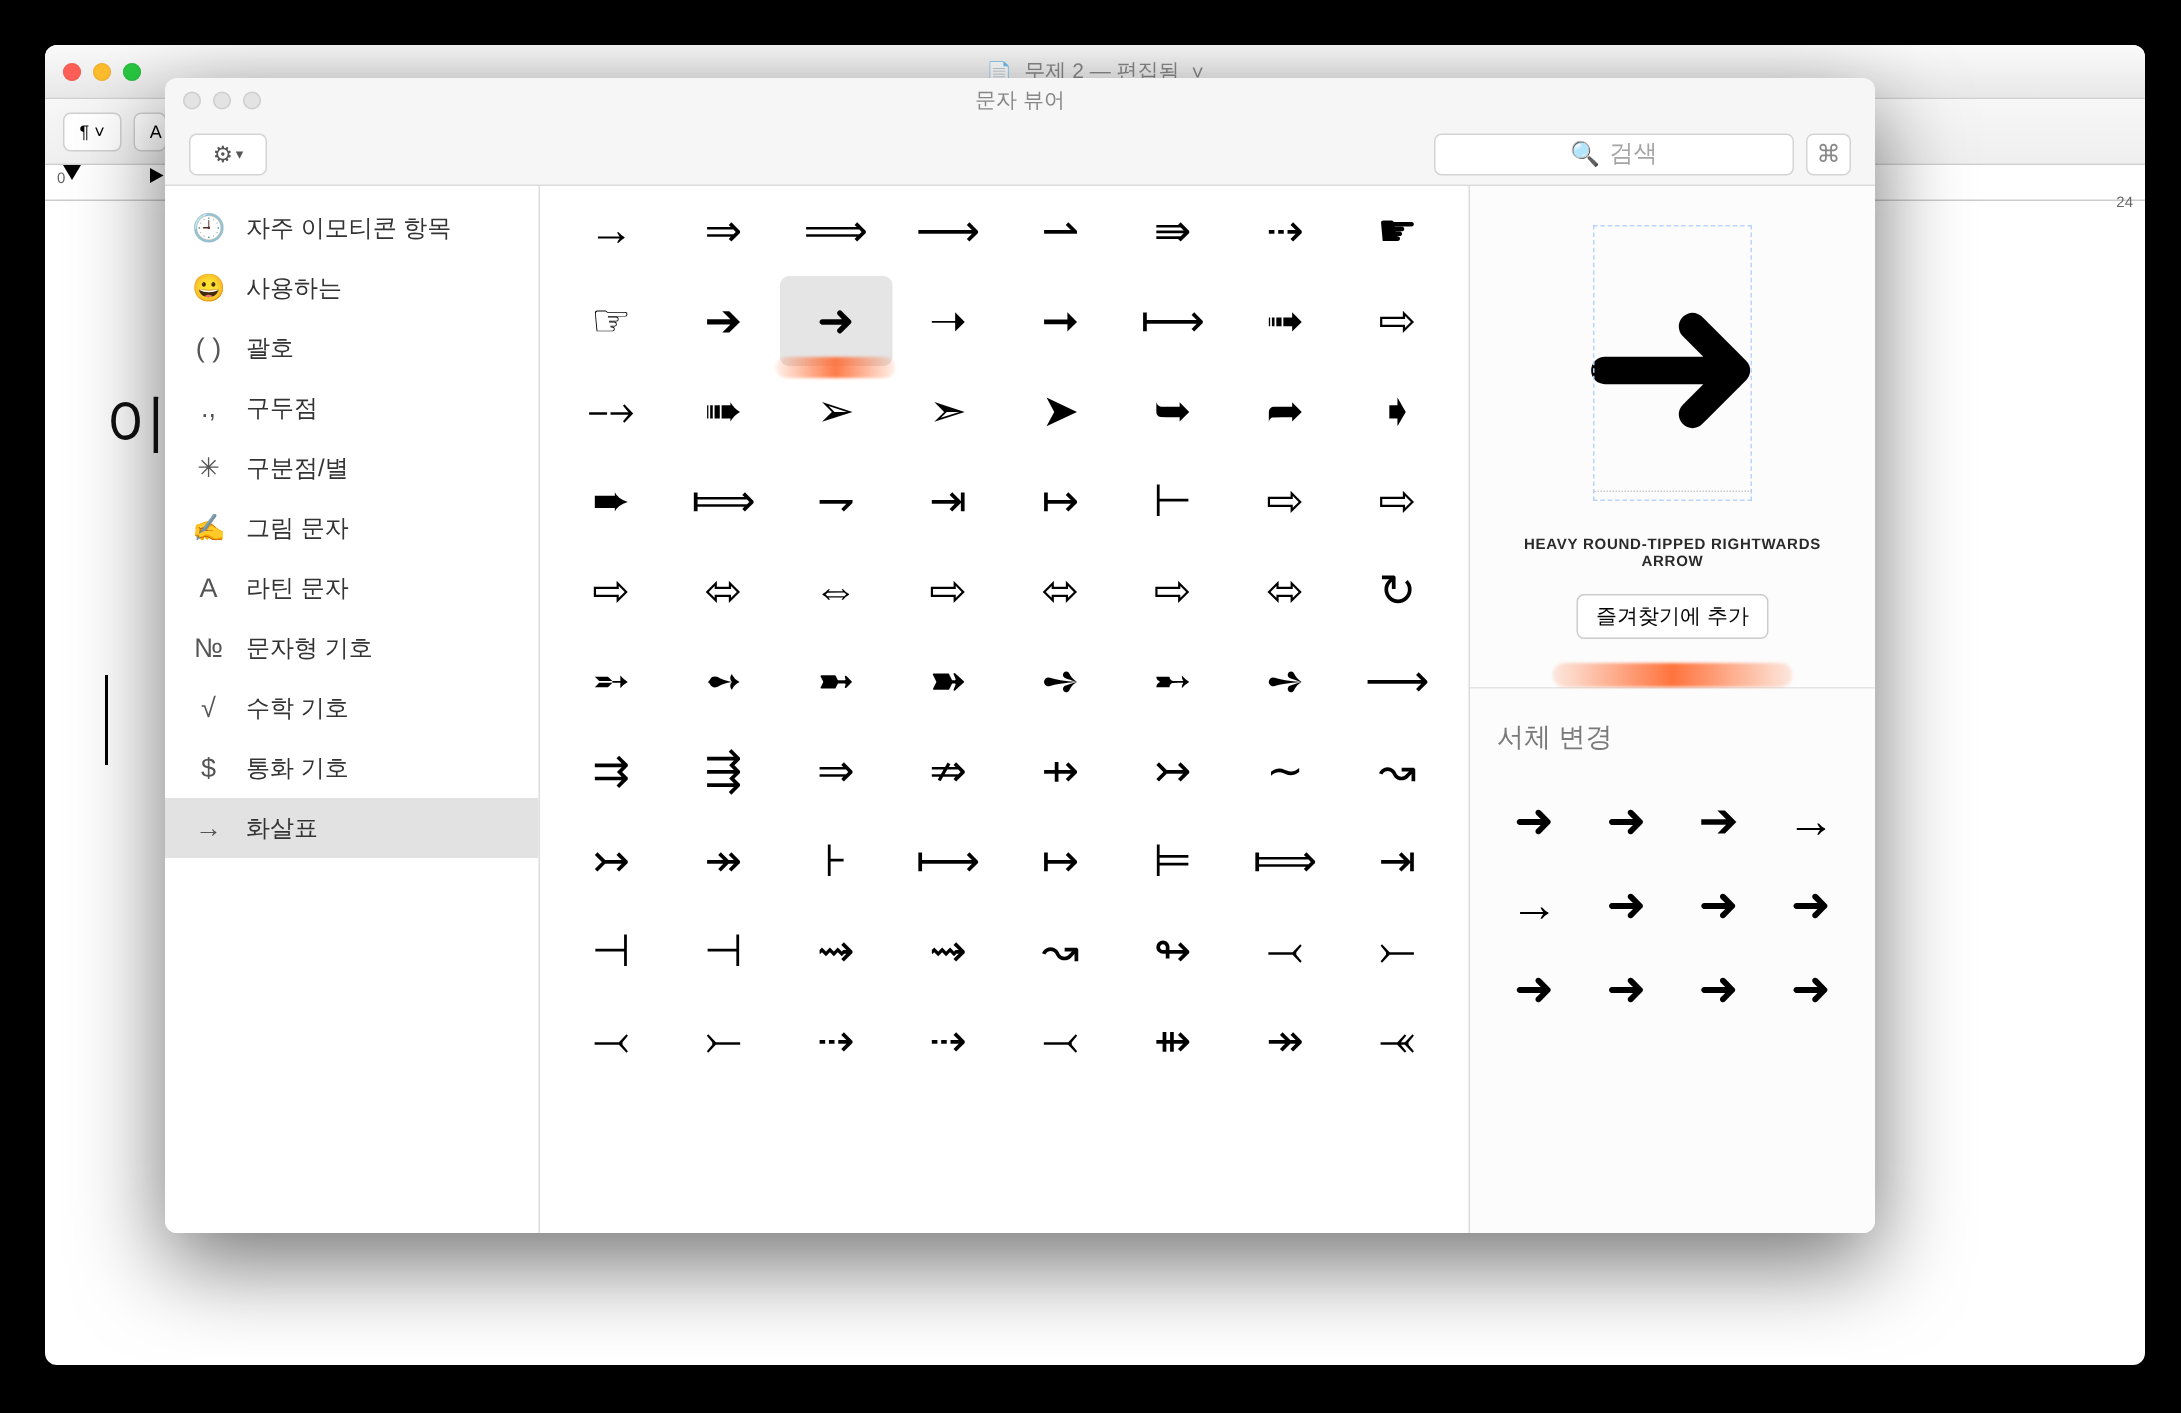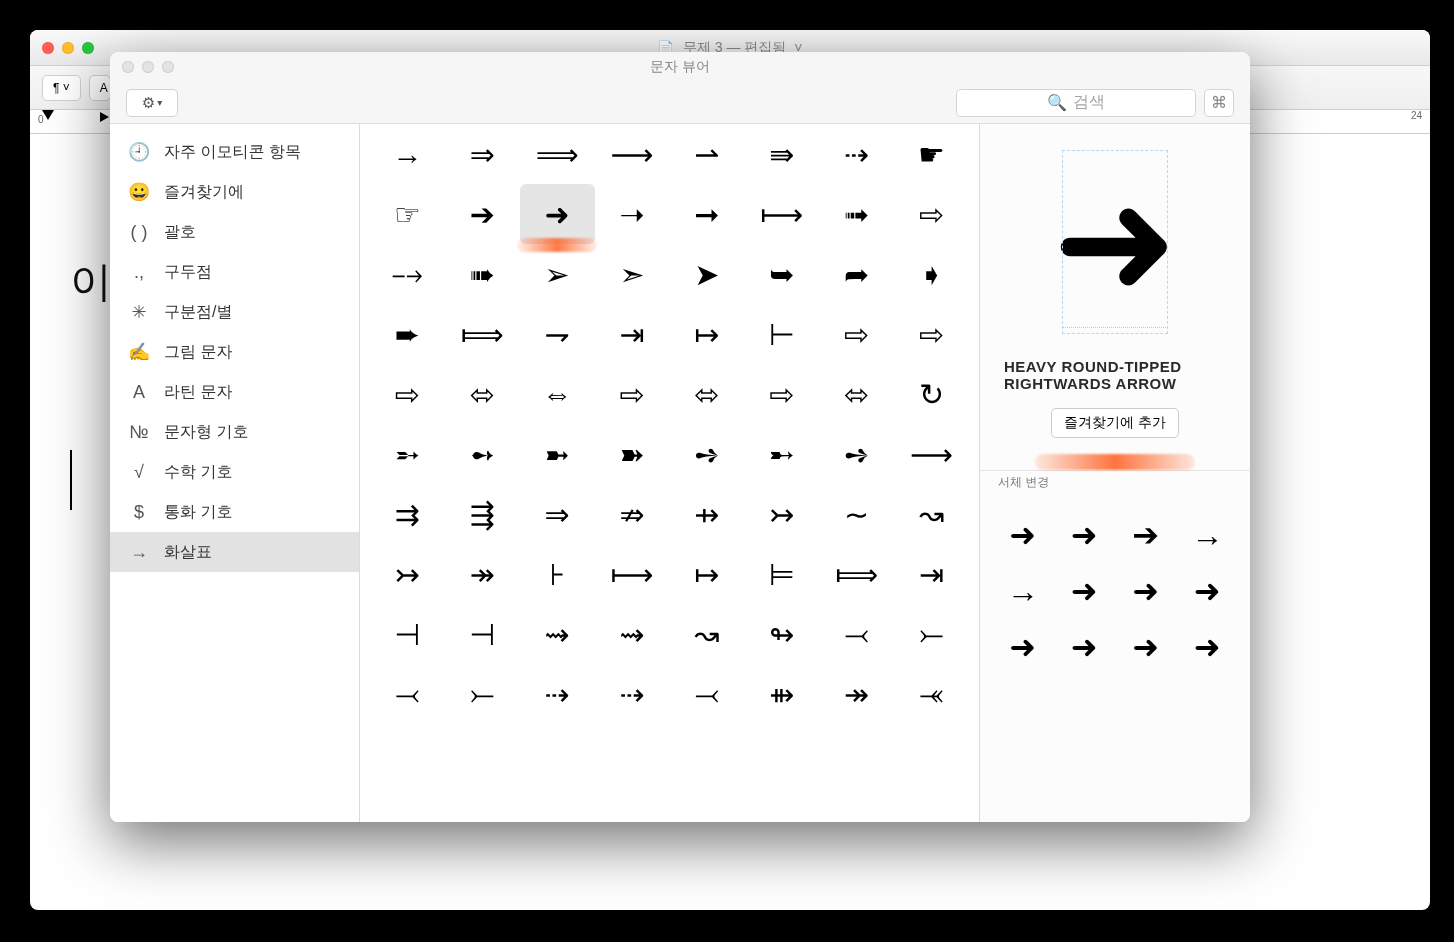--- a/index.html
+++ b/index.html
@@ -52,21 +52,21 @@
     .pill-btn {
       background:#fff; border:1px solid #d0d0d0; border-radius:5px;
       height:26px; padding:0 10px; font-size:12px;
       display:inline-flex; align-items:center; gap:4px;
     }
     .ruler {
       height:24px; background:#fff; border-bottom:1px solid #ccc;
       position:relative; font-size:10px; color:#666;
     }
     .ruler .tick-left { position:absolute; left:8px; top:4px; }
-    .ruler .tick-right { position:absolute; right:8px; top:0; }
+    .ruler .tick-right { position:absolute; right:8px; top:20px; }
     .ruler .marker-left {
       position:absolute; left:12px; top:0;
       width:0; height:0; border-left:6px solid transparent;
       border-right:6px solid transparent; border-top:10px solid #000;
     }
     .ruler .marker-play {
       position:absolute; left:70px; top:2px;
       width:0; height:0; border-top:5px solid transparent;
       border-bottom:5px solid transparent; border-left:9px solid #000;
     }
@@ -197,36 +197,36 @@
       border-right:1px dashed #b9d3ff;
       border-top:1px dashed #b9d3ff;
       border-bottom:1px dashed #b9d3ff;
     }
     .hbaseline {
       position:absolute; left:10px; right:10px; bottom:14px;
       border-top:1px dotted #c8c8c8;
     }
     .big-glyph { font-size:150px; line-height:1; }
     .glyph-name {
-      text-align:left; font-size:15px; font-weight:600;
+      text-align:center; font-size:10px; font-weight:600;
       letter-spacing:0.5px; color:#2a2a2a;
       padding:16px 24px 10px;
     }
     .fav-btn {
       margin:6px auto 12px; display:block;
       background:#fff; border:1px solid #ccc; border-radius:5px;
       padding:5px 12px; font-size:14px;
     }
     .fav-highlight {
       width:160px; height:16px; margin:4px auto 0;
       background:linear-gradient(90deg, rgba(255,120,60,0.15), rgba(255,100,40,0.9), rgba(255,120,60,0.15));
       border-radius:8px; filter:blur(1px);
     }
     .font-section-header {
-      font-size:12px; color:#7a7a7a; padding:3px 18px 8px;
+      font-size:18px; color:#7a7a7a; padding:20px 18px 8px;
       border-top:1px solid #e5e5e5;
     }
     .variants-grid {
       display:grid; grid-template-columns: repeat(4,1fr);
       padding:8px 12px 0; gap:0;
     }
     .variants-grid .v-cell {
       height:56px; display:flex; align-items:center; justify-content:center;
       font-size:32px;
     }
@@ -236,21 +236,21 @@
 
 <div class="doc-window">
   <div class="titlebar">
     <div class="traffic">
       <span class="red"></span>
       <span class="yellow"></span>
       <span class="green"></span>
     </div>
     <div class="titlebar-title">
       <span class="docicon">📄</span>
-      <span>무제 3 — 편집됨</span>
+      <span>무제 2 — 편집됨</span>
       <span>˅</span>
     </div>
   </div>
   <div class="doc-toolbar">
     <div class="pill-btn">
       <span>¶ ˅</span>
     </div>
     <div class="pill-btn" style="width:18px;">A</div>
   </div>
   <div class="ruler">
@@ -291,21 +291,21 @@
 
   <div class="viewer-body">
 
     <div class="sidebar" id="sidebar">
         <div class="sidebar-item">
           <span class="s-icon">🕘</span>
           <span>자주 이모티콘 항목</span>
         </div>
         <div class="sidebar-item">
           <span class="s-icon">😀</span>
-          <span>즐겨찾기에</span>
+          <span>사용하는</span>
         </div>
         <div class="sidebar-item">
           <span class="s-icon">( )</span>
           <span>괄호</span>
         </div>
         <div class="sidebar-item">
           <span class="s-icon">.,</span>
           <span>구두점</span>
         </div>
         <div class="sidebar-item">

